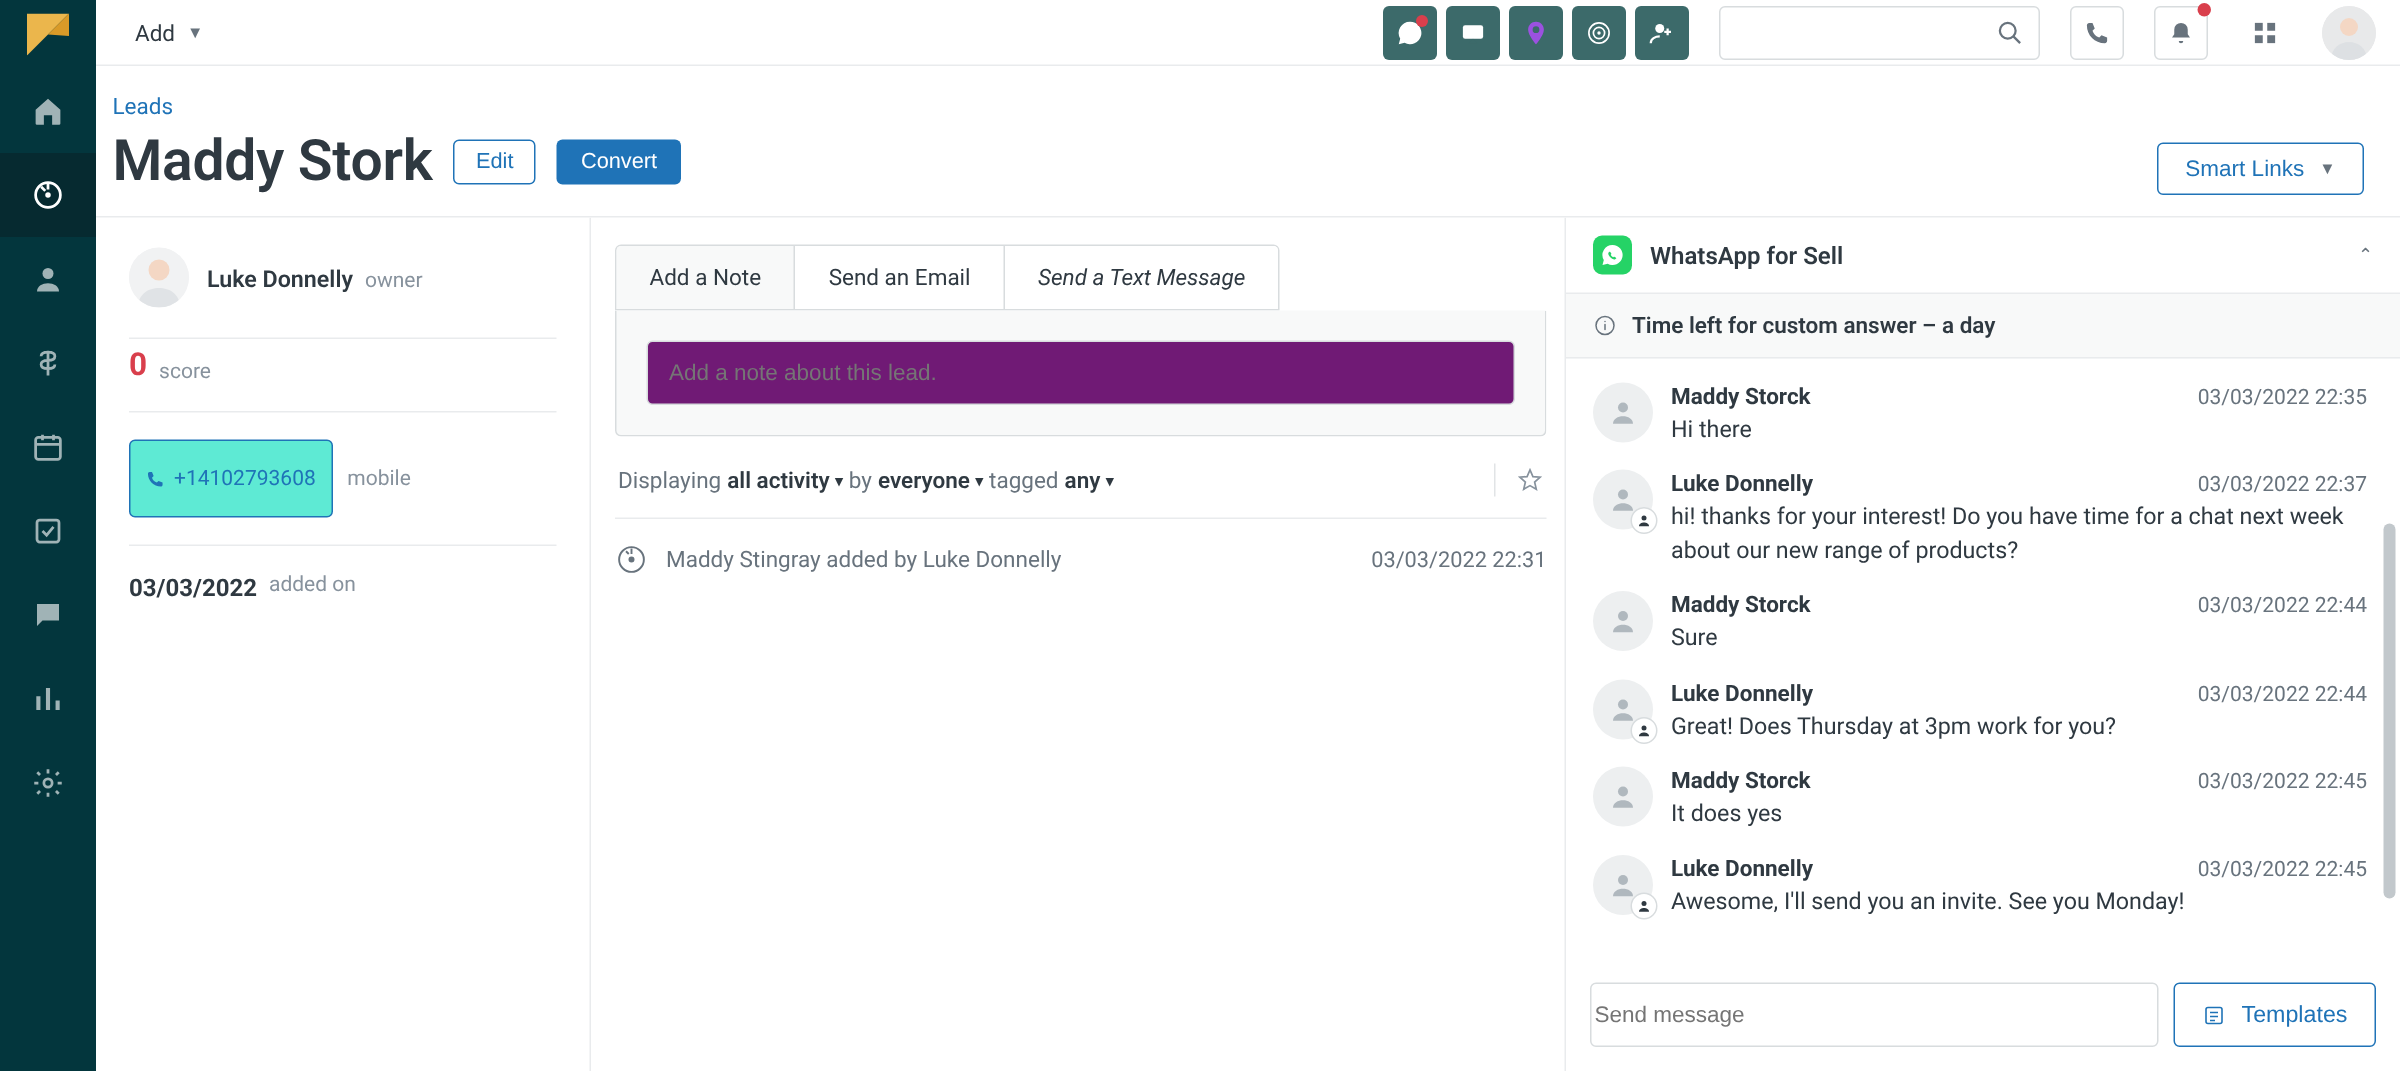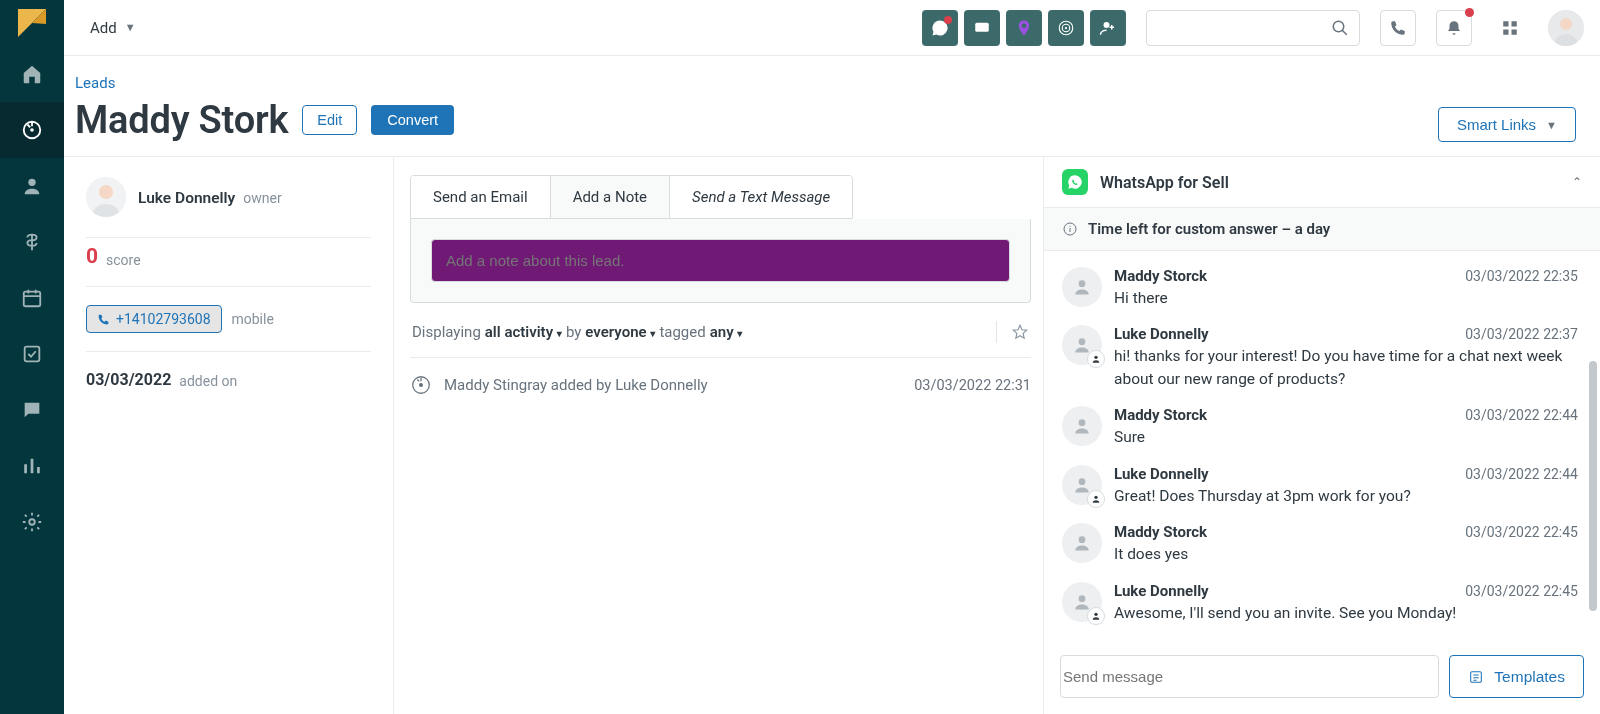--- a/index.html
+++ b/index.html
@@ -10,21 +10,21 @@
   .vnav { width: 64px; background: #03363D; display: flex; flex-direction: column; align-items: center; padding-top: 0; height: 100%; }
   .vnav .item { width: 64px; height: 56px; display:flex; align-items:center; justify-content:center; cursor:pointer; }
   .vnav .item svg { width: 22px; height: 22px; fill: #A0B3B6; }
   .vnav .item.active { background: #062A30; }
   .vnav .item.active svg { fill: #ffffff; }
   .logo { width: 64px; height:46px; display:flex; align-items:center; justify-content:center; }
   .logo svg { width:28px; height:28px; }
 
   
   .main { flex:1; display:flex; flex-direction:column; height:100%; }
-  .topbar { height:56px; border-bottom:1px solid #E9EBED; display:flex; align-items:center; padding: 0 16px; gap:12px; }
+  .topbar { height:44px; border-bottom:1px solid #E9EBED; display:flex; align-items:center; padding: 0 16px; gap:12px; }
   .add-btn { display:flex; align-items:center; gap:8px; color:#2F3941; font-size:15px; cursor:pointer; padding:6px 10px; border-radius:4px; }
   .chev { font-size:11px; color:#68737D; }
   .topbar-spacer { flex:1; }
   .top-icons { display:flex; gap:6px; align-items:center; }
   .tb-btn { width:36px; height:36px; background:#3C6A6A; border-radius:4px; display:flex; align-items:center; justify-content:center; cursor:pointer; }
   .tb-btn svg { width:18px; height:18px; fill:#fff; }
   .tb-btn.red-dot { position:relative; }
   .tb-btn.red-dot::after { content:''; position:absolute; top:6px; right:6px; width:8px; height:8px; background:#D93F4C; border-radius:50%; }
   .search-box { margin-left:8px; width:214px; height:36px; border:1px solid #D8DCDE; border-radius:4px; display:flex; align-items:center; padding:0 10px; }
   .search-box svg { width:18px; height:18px; fill:#68737D; margin-left:auto; }
@@ -55,23 +55,23 @@
   .owner-avatar svg { width:40px; height:40px; }
   .owner-name { font-weight:600; font-size:15.5px; color:#2F3941; }
   .owner-role { font-size:14px; color:#87929D; margin-left:4px; font-weight:400; }
   .status-row { display:flex; align-items:flex-end; gap:8px; padding-top:16px; }
   .status-val { font-size:24px; font-weight:700; display:flex; align-items:center; gap:2px; }
   .status-val .sm-caret { font-size:11px; color:#2F3941; }
   .muted-label { font-size:14px; color:#87929D; }
   .score-row { display:flex; align-items:flex-end; gap:8px; padding-top:6px; padding-bottom:18px; border-bottom:1px solid #E9EBED; }
   .score-val { color:#D93F4C; font-size:21px; font-weight:700; }
   .phone-row { padding-top:18px; padding-bottom:18px; border-bottom:1px solid #E9EBED; display:flex; align-items:center; gap:10px; }
-  .phone-btn { border:1px solid #1F73B7; color:#1F73B7; background:#e5e5e5; border-radius:4px; padding:5px 10px; font-size:14px; display:inline-flex; align-items:center; gap:6px; cursor:pointer; }
+  .phone-btn { border:1px solid #1F73B7; color:#1F73B7; background:#5eead4; border-radius:4px; padding:17px 10px; font-size:14px; display:inline-flex; align-items:center; gap:6px; cursor:pointer; }
   .phone-btn svg { width:13px; height:13px; fill:#1F73B7; }
-  .added-row { padding-top:18px; display:flex; align-items:flex-end; gap:8px; }
+  .added-row { padding-top:18px; display:flex; align-items:flex-start; gap:8px; }
   .added-date { font-size:16px; font-weight:700; }
 
   .col-mid { flex:1; padding:18px 12px 18px 16px; border-right:1px solid #E9EBED; display:flex; flex-direction:column; overflow:hidden; }
   .tabs { display:flex; border:1px solid #D8DCDE; border-radius:4px 4px 0 0; overflow:hidden; width:fit-content; }
   .tab { padding: 12px 22px; font-size:15px; color:#2F3941; cursor:pointer; border-right:1px solid #D8DCDE; background:#fff; }
   .tab:last-child { border-right:none;font-style:italic; }
   .tab.active { background:#F8F9F9; }
   .note-card { border:1px solid #D8DCDE; border-top:none; border-radius:0 0 4px 4px; padding:20px; background:#F8F9F9; }
   .note-input { width:100%; border:1px solid #D8DCDE; border-radius:4px; padding:12px 14px; font-size:15px; color:#87929D; background:#701a75; }
   .filter-row { display:flex; align-items:center; gap:4px; padding:18px 2px 14px; font-size:15px; color:#68737D; border-bottom:1px solid #E9EBED; }
@@ -293,22 +293,22 @@
         <span class="muted-label">mobile</span>
       </div>
       <div class="added-row">
         <span class="added-date">03/03/2022</span>
         <span class="muted-label">added on</span>
       </div>
     </div>
 
     <div class="col-mid">
       <div class="tabs">
+        <div class="tab active">Add a Note</div>
         <div class="tab">Send an Email</div>
-        <div class="tab active">Add a Note</div>
         <div class="tab">Send a Text Message</div>
       </div>
       <div class="note-card">
         <input class="note-input" placeholder="Add a note about this lead." style="">
       </div>
       <div class="filter-row">
         <span>Displaying </span>
         <b><span>all activity</span> <span class="caret">▾</span></b>
         <span> by </span>
         <b><span>everyone</span> <span class="caret">▾</span></b>

